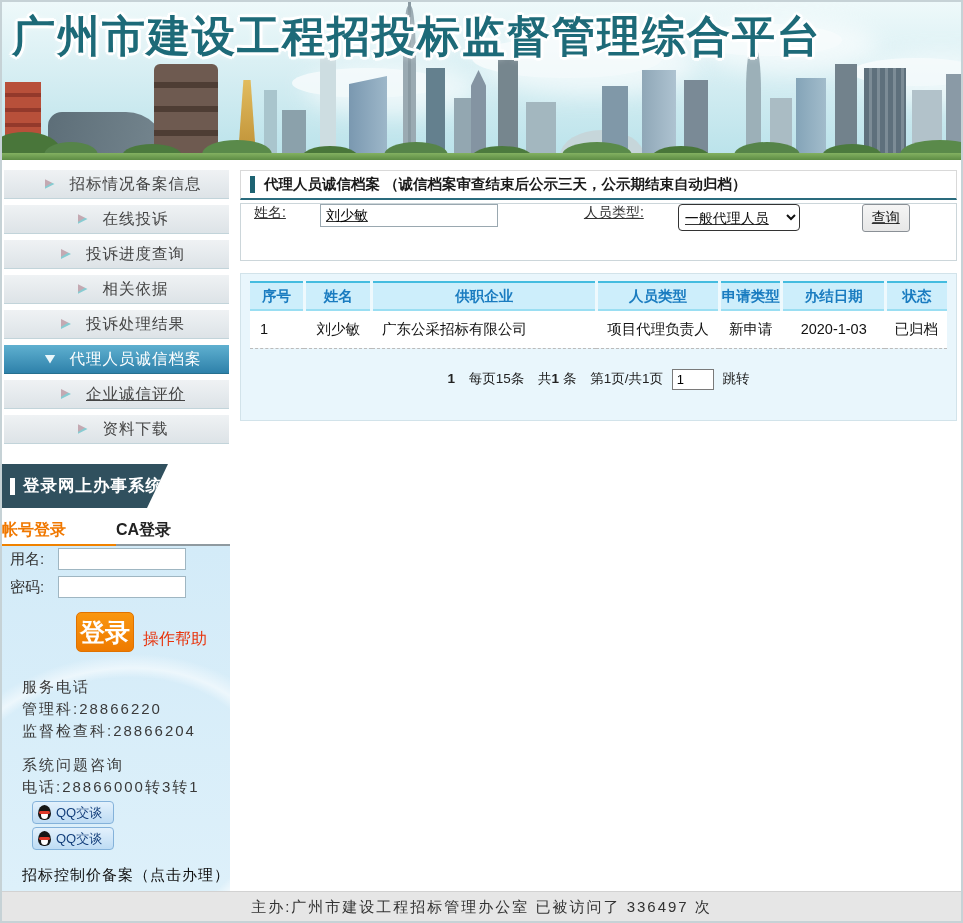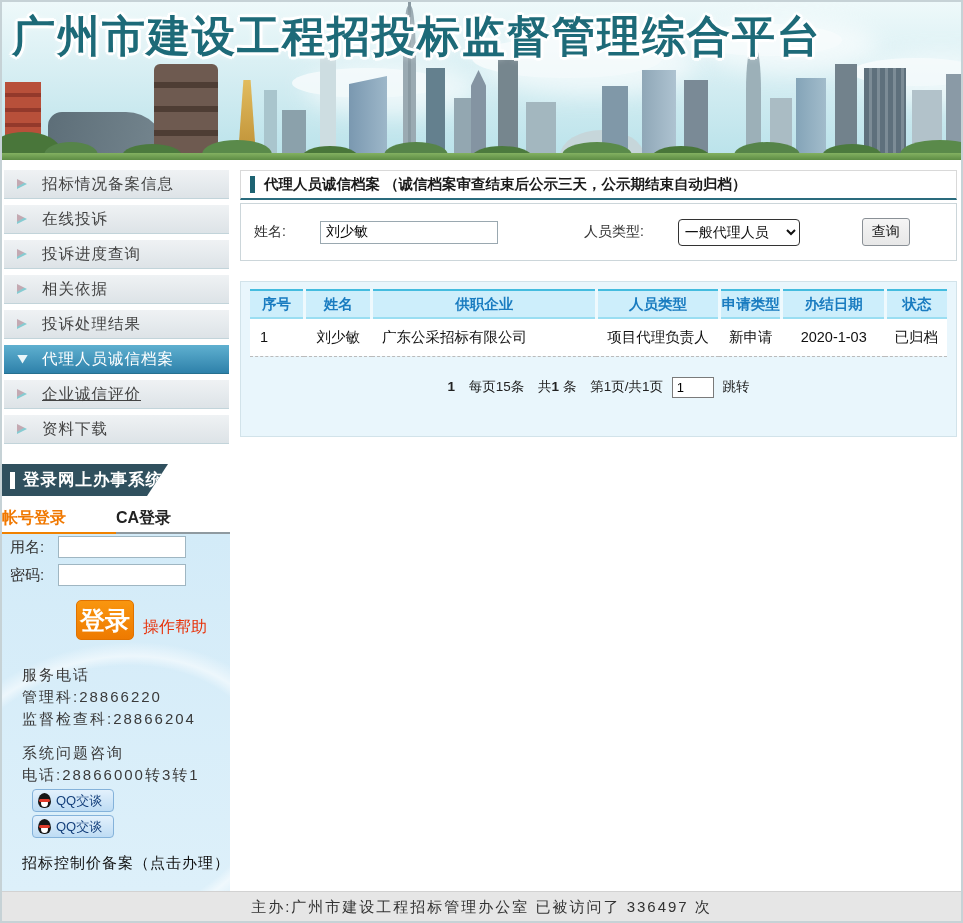--- a/index.html
+++ b/index.html
@@ -25,32 +25,32 @@
                 -3px 0 0 #fff, 3px 0 0 #fff, 0 -3px 0 #fff, 0 3px 0 #fff, 0 0 8px rgba(255,255,255,.9); }
 
   
   .body { flex:1; display:flex; background:#fff; min-height:0; }
 
   
   .sidebar { width:228px; flex:none; display:flex; flex-direction:column; }
   .menu { padding-top:10px; }
   .menu-item { height:29px; margin:0 1px 6px 2px; display:flex; align-items:center;
     background:linear-gradient(180deg,#eff2f4,#dde3e7); border-bottom:1px solid #c2d4da;
-    color:#444; font-size:15.5px; letter-spacing:1px; cursor:pointer; }
+    color:#444; font-size:15.5px; letter-spacing:1px; cursor:pointer;justify-content:center; }
   .menu-item.selected { background:linear-gradient(180deg,#5fb0d0,#2e81aa);
     color:#fff; border-bottom-color:#26708f; }
   .arrow-right { width:10px; height:10px; flex:none; margin:0 15px 0 13px;
     background:linear-gradient(150deg,#c4a9b2 45%,#86ccd2 55%);
     clip-path:polygon(0 0,100% 50%,0 100%); }
   .arrow-down { width:11px; height:9px; flex:none; margin:0 14px 0 13px;
     background:#eaf6fa; clip-path:polygon(0 0,100% 0,50% 100%); }
   .menu-label.u { text-decoration:underline; }
 
   .login-section { flex:1; display:flex; flex-direction:column; margin-top:14px; min-height:0; }
-  .login-header { width:166px; height:32px; background:#30505e; color:#fff;
+  .login-header { width:166px; height:44px; background:#30505e; color:#fff;
     display:flex; align-items:center; font-size:16.5px; font-weight:bold; letter-spacing:1px;
     clip-path:polygon(0 0,100% 0,calc(100% - 21px) 100%,0 100%); }
   .login-header .bar { width:5px; height:17px; background:#fff; margin:0 8px 0 8px; flex:none; }
   .login-tabs { display:flex; height:30px; margin-top:8px; background:#fff; }
   .tab { flex:1; text-align:left; font-weight:bold; font-size:16px; line-height:28px; cursor:pointer; }
   .tab.active { color:#f07800; border-bottom:2px solid #f08200; }
   .tab.inactive { color:#222; border-bottom:2px solid #8f9aa0; }
 
   .login-blue { flex:1; background:linear-gradient(180deg,#d3ebf8 0%,#ddf0fa 100%);
     position:relative; overflow:hidden; padding:2px 0 0 8px; min-height:0; }
@@ -79,30 +79,30 @@
     background:#e03a2a; border-radius:2px; }
   .bottom-link { margin-top:14px; letter-spacing:1px; color:#111; font-size:15px; cursor:pointer; }
 
   
   .content { flex:1; margin:10px 4px 0 10px; min-width:0; }
   .content-title { height:30px; border:1px solid #d9d9d9; border-bottom:2px solid #2a6b7d;
     display:flex; align-items:center; font-size:14.5px; font-weight:bold; color:#1a1a1a; background:#fff; }
   .title-accent { width:5px; height:17px; background:#1d6372; margin:0 9px; flex:none; }
 
   .search-panel { margin-top:3px; height:58px; border:1px solid #ccd6da; background:#fff;
-    display:flex; align-items:center; font-size:14px; color:#333; }
+    display:flex; font-size:14px; color:#333;text-decoration:underline; }
   .lbl-name { margin-left:13px; }
   .name-input { margin-left:34px; width:178px; height:23px; border:1px solid #9aa8b0; padding:0 5px; font-size:14px; }
   .lbl-type { margin-left:86px; }
   .type-select { margin-left:34px; width:122px; height:27px; border:1px solid #333;
     border-radius:4px; font-size:14px; background:#fff; padding:0 2px; color:#111; }
   .query-btn { margin-left:62px; width:48px; height:28px; background:linear-gradient(#f5f5f5,#e7e7e7);
     border:1px solid #8a9096; border-radius:3px; font-size:14px; color:#111; cursor:pointer; }
 
-  .table-panel { margin-top:20px; background:#e9f6fc; border:1px solid #d2e3ea; padding:7px 9px 16px; }
+  .table-panel { margin-top:12px; background:#e9f6fc; border:1px solid #d2e3ea; padding:7px 9px 8px; }
   table { width:100%; border-collapse:collapse; table-layout:fixed; border-top:2px solid #44bcdf; }
   th { background:#cdeefb; color:#1a7cc0; font-size:14.5px; font-weight:bold; height:28px;
        border-left:3px solid #eef9fd; border-bottom:2px solid #9adef2; }
   th:first-child { border-left:none; }
   td { height:38px; font-size:14.5px; color:#111; background:#fff; border-bottom:1px dashed #bbb; }
   .al { text-align:left; padding-left:10px; } .ac { text-align:center; }
   .pagination { text-align:center; padding:20px 0 22px; font-size:13.5px; color:#222; }
   .pagination b { font-weight:bold; }
   .pg-sp { margin-right:10px; }
   .jump-input { width:42px; height:21px; border:1px solid #7a7a7a; padding:0 4px;

